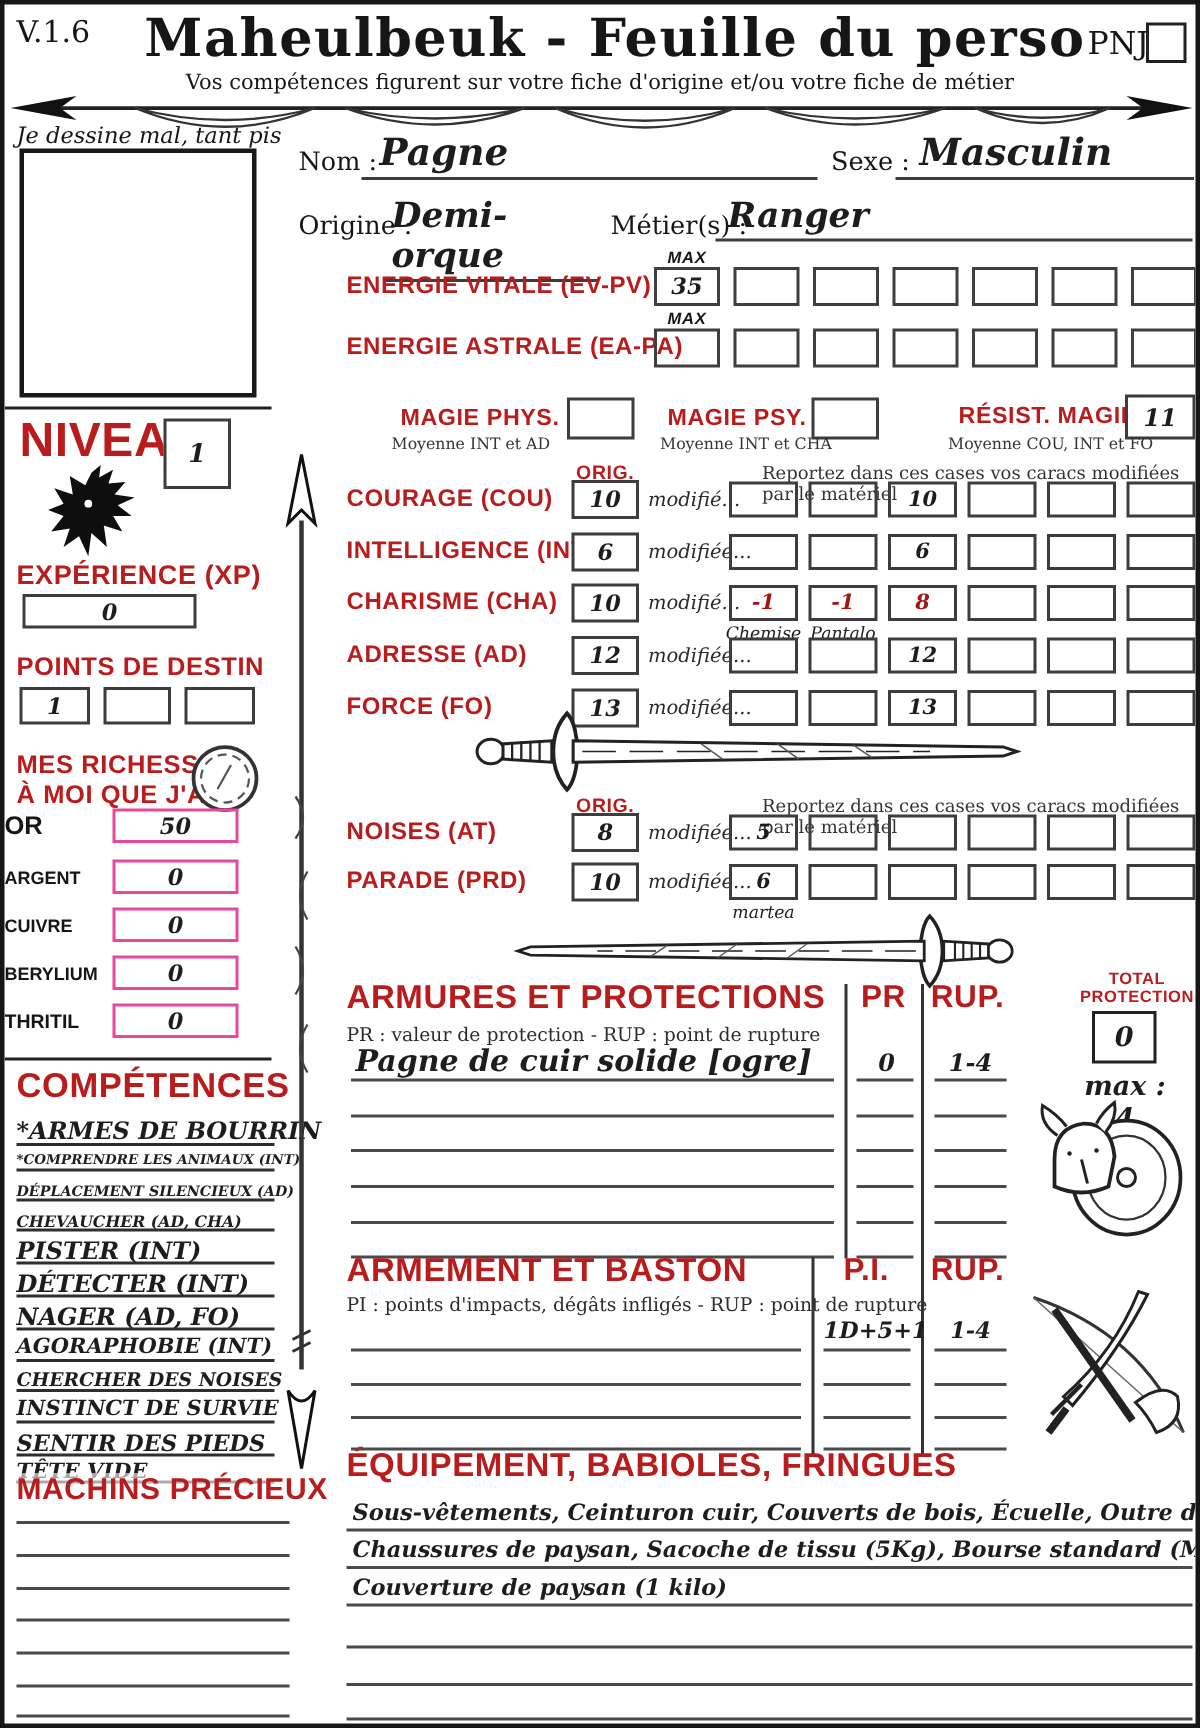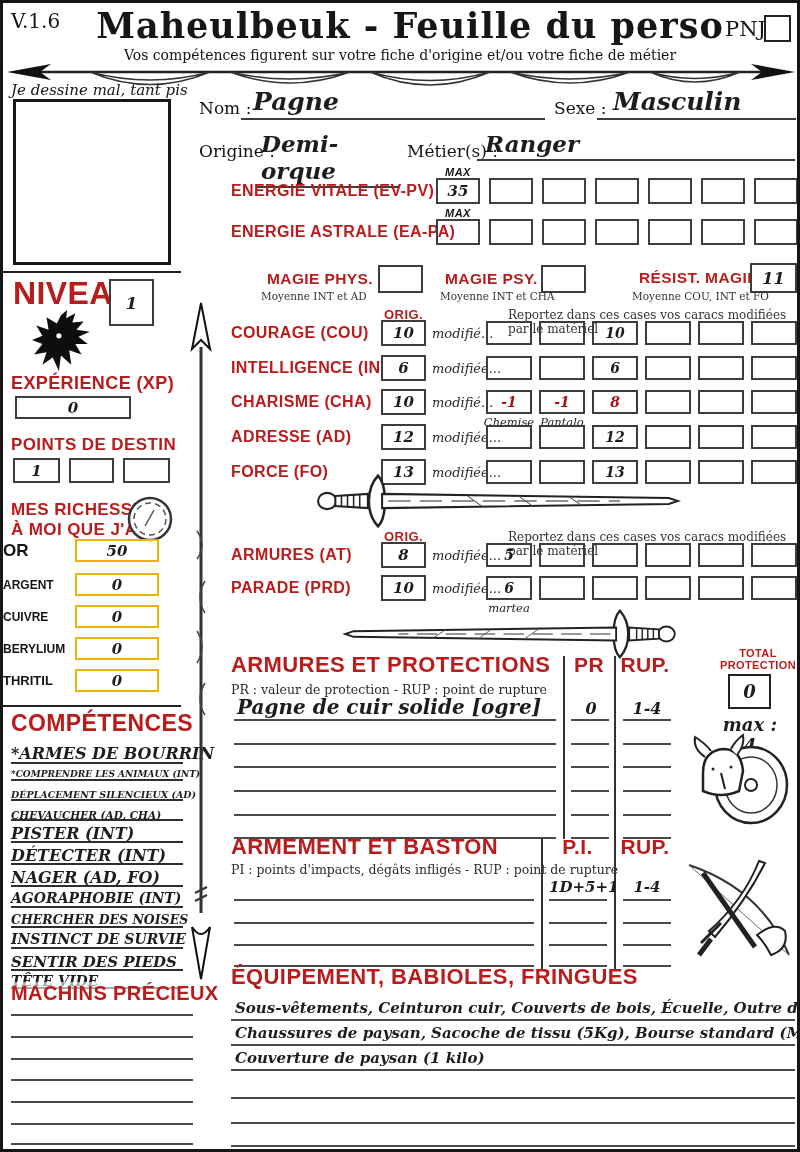--- a/index.html
+++ b/index.html
@@ -26,21 +26,21 @@
         align-items:center;justify-content:center;font-size:14px;flex:none}
   .sub{position:absolute;top:23px;left:50%;transform:translateX(-50%);font-size:11.5px;white-space:nowrap}
   .erow{display:flex;align-items:center;gap:9px}
   .elabel{width:196px;font-size:16px;white-space:nowrap;flex:none}
   .ebox{width:44px;height:26px;border:2px solid #3f3f3f;display:flex;align-items:center;
         justify-content:center;font-size:15px;flex:none}
   .maxlab{font-size:11px;font-weight:bold;font-style:italic;letter-spacing:.5px}
   .skill{border-bottom:2px solid #2e2e2e;white-space:nowrap;overflow:visible}
   .curr{display:flex;align-items:center}
   .currlab{width:72px;font-weight:bold;white-space:nowrap}
-  .currbox{width:84px;height:23px;border:2px solid #eab308;display:flex;align-items:center;
+  .currbox{width:84px;height:23px;border:2px solid #ec4899;display:flex;align-items:center;
            justify-content:center;font-size:15px}
   .blank{border-bottom:2px solid #4a4a4a}
 </style>
 </head>
 <body>
 
 <div class="page">
 
   <div class="abs serif" style="left:8px;top:6px;font-size:20px">V.1.6</div>
   <div class="abs serif ctr" style="left:90px;right:70px;top:2px;font-size:35px;font-weight:bold;letter-spacing:1px">Maheulbeuk - Feuille du perso</div>
@@ -276,21 +276,21 @@
     <path d="M62,4 C50,17 50,41 62,54 C71,45 71,13 62,4 Z" fill="#fff" stroke="#222" stroke-width="2.5"></path>
     <path d="M66,22 L348,26 L357,29 L348,32 L66,36 Z" fill="#fff" stroke="#222" stroke-width="2"></path>
     <line x1="72" y1="29" x2="300" y2="29" stroke="#222" stroke-width="1" stroke-dasharray="22 9"></line>
     <path d="M150,24 l14,10 M200,24 l14,10 M250,25 l12,8" stroke="#555" stroke-width="1"></path>
   </svg>
 
   <div class="abs head ctr" style="left:378px;top:526px;width:45px;font-size:13px">ORIG.</div>
   <div class="abs serif" style="left:505px;top:527px;font-size:12px;color:#333">Reportez dans ces cases vos caracs modifiées par le matériel</div>
 
   <div class="abs statrow" style="left:228px;top:539px">
-    <div class="stat-label head">ARMURES (AT)</div>
+    <div class="stat-label head">NOISES (AT)</div>
     <div class="box orig hand">8</div>
     <div class="modif serif">modifiée...</div>
     <div class="cellrow">
       <div class="cell hand">5</div>
       <div class="cell hand"></div>
       <div class="cell hand"></div>
       <div class="cell hand"></div>
       <div class="cell hand"></div>
       <div class="cell hand"></div>
     </div>

